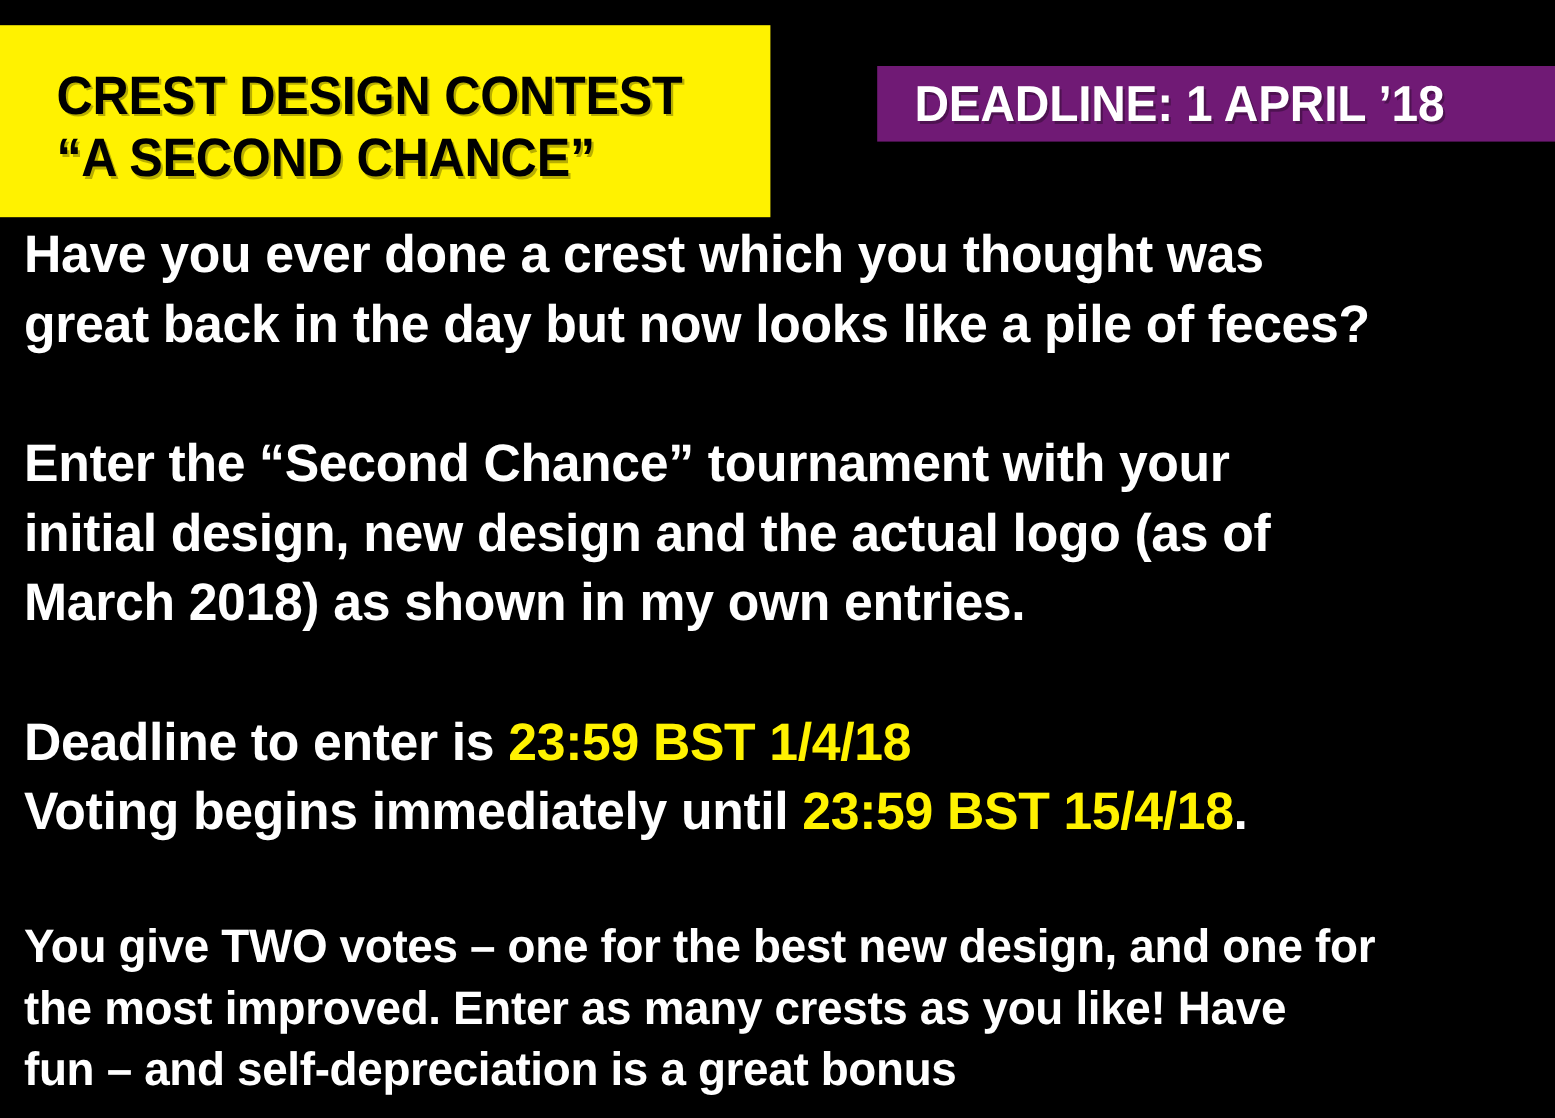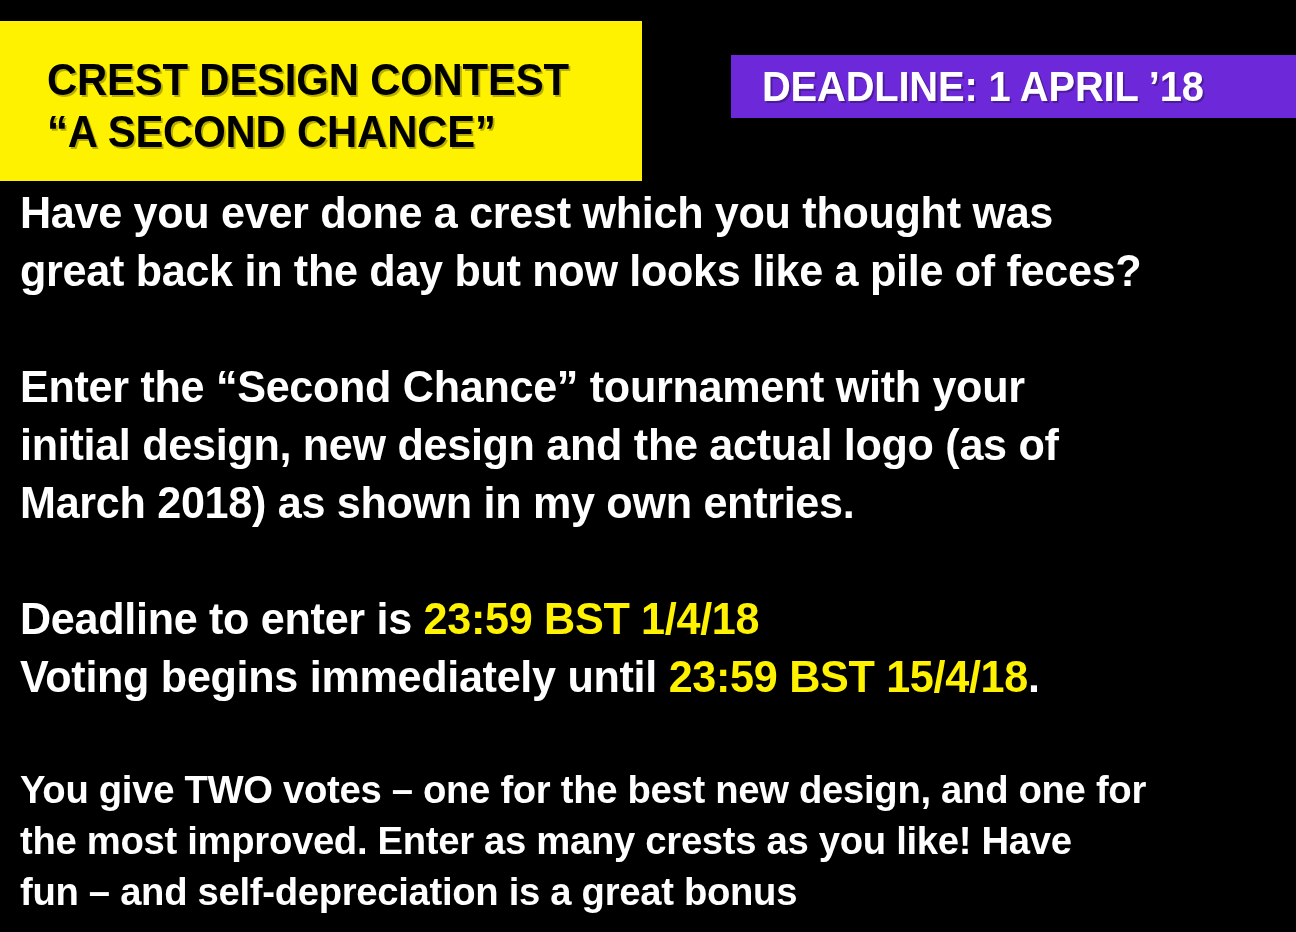--- a/index.html
+++ b/index.html
@@ -57,21 +57,21 @@
     transform-origin: left center;
     text-shadow: 2px 2px 0 rgba(0,0,0,0.28);
   }
 
   .deadline-banner {
     position: absolute;
     left: 731px;
     top: 55px;
     width: 565px;
     height: 63px;
-    background: #6d28d9;
+    background: #701a75;
     box-sizing: border-box;
     display: flex;
     align-items: center;
     padding-left: 31px;
   }
 
   .deadline-text {
     color: #FFFFFF;
     font-family: "Liberation Sans Narrow", "Liberation Sans", sans-serif;
     font-weight: 700;

